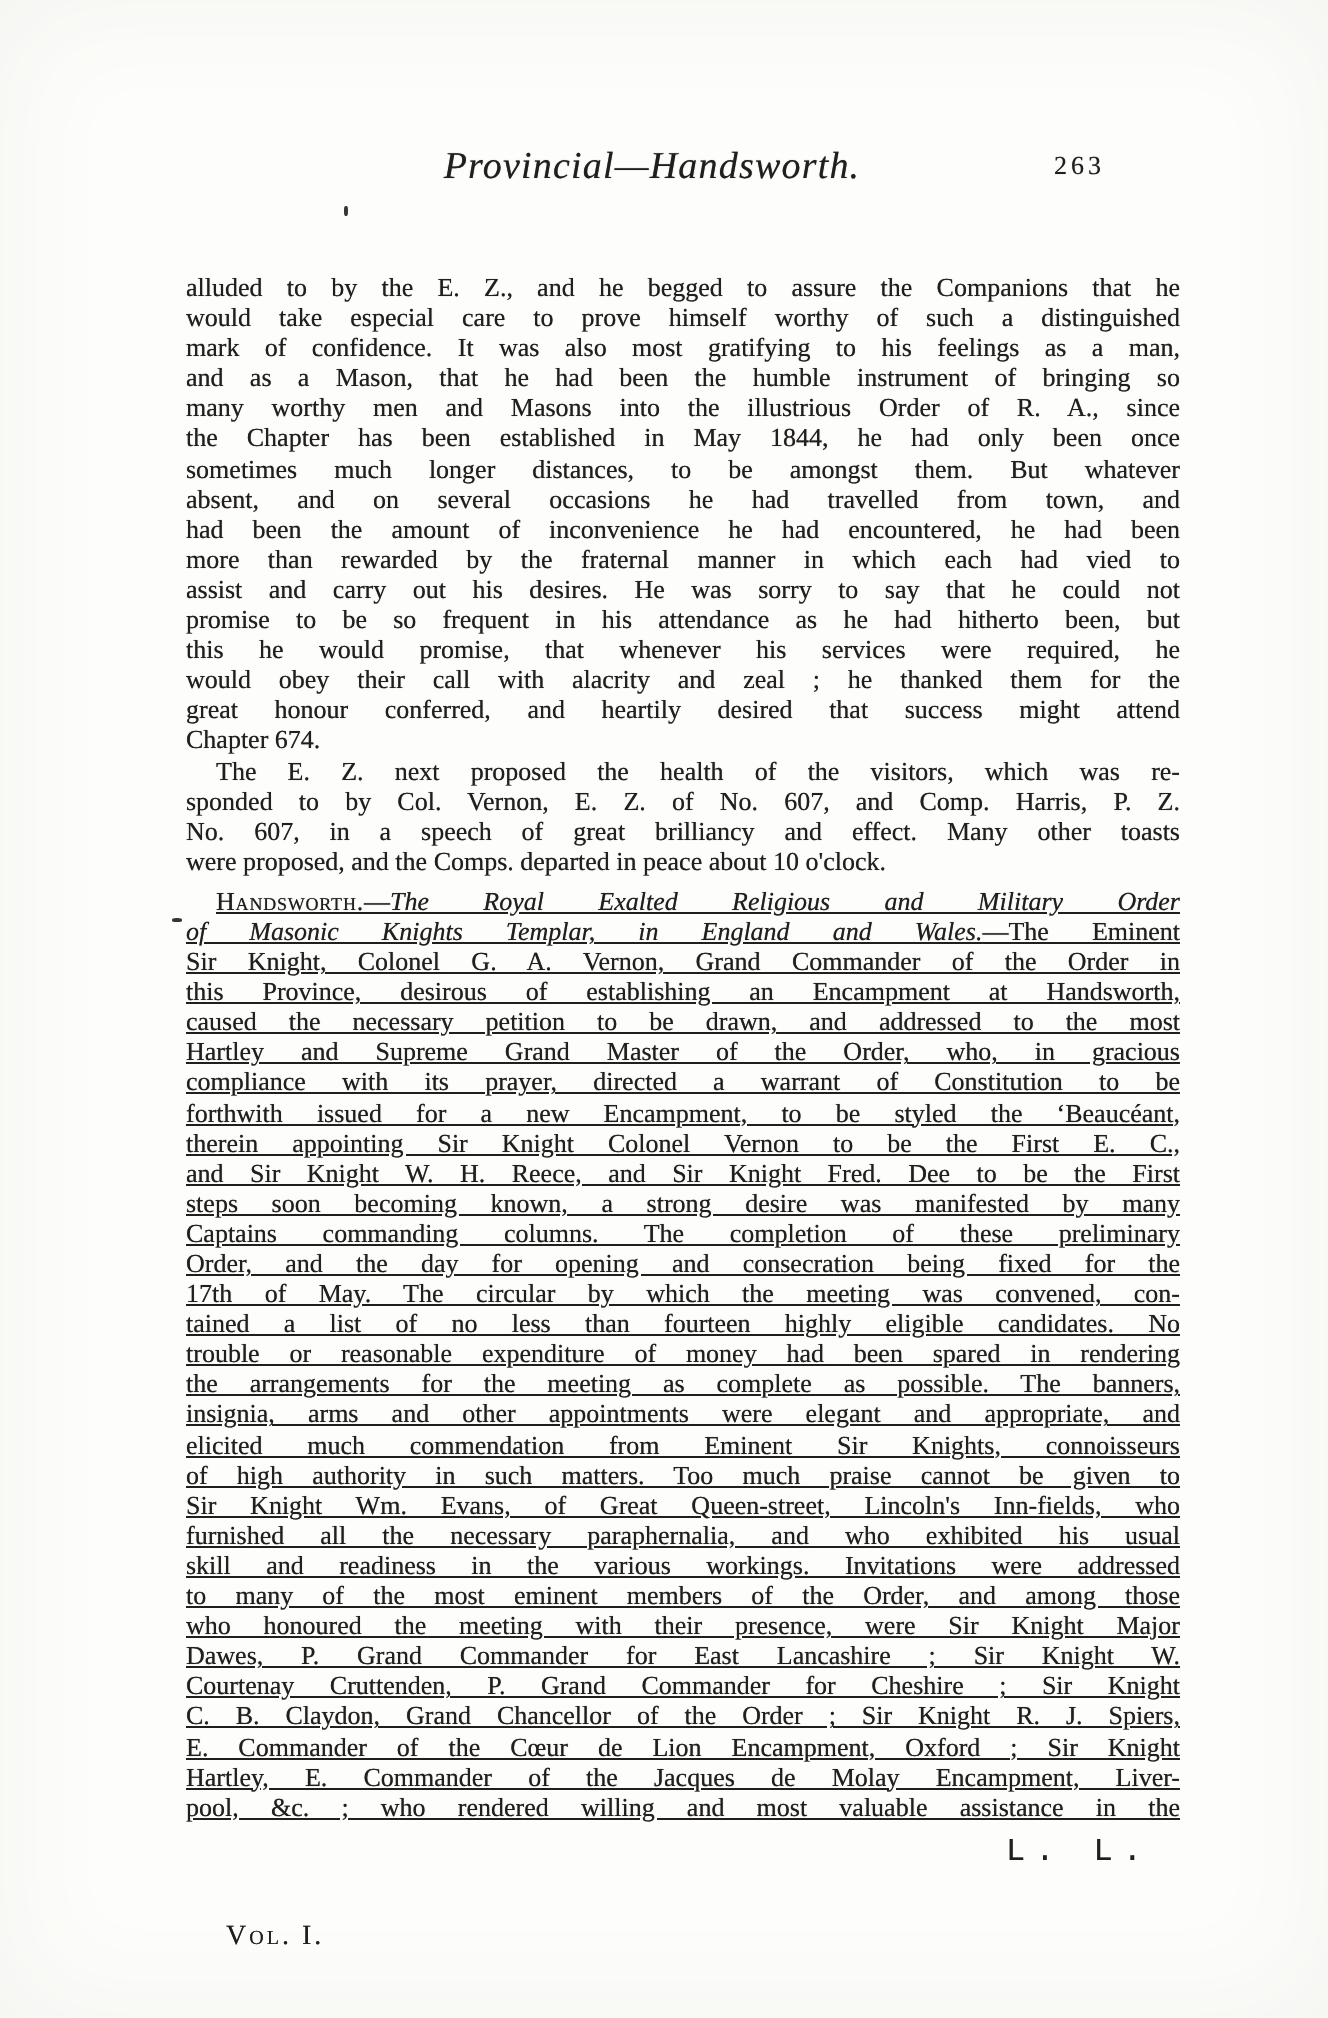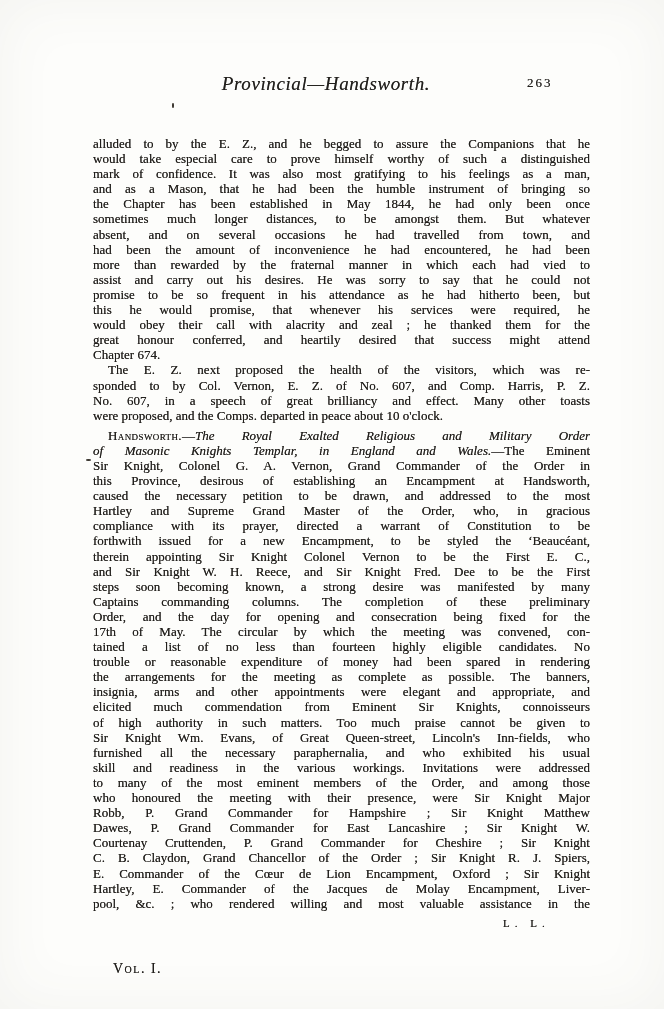--- a/index.html
+++ b/index.html
@@ -37,21 +37,21 @@
   
   .text-block{
     position:absolute;
     left:93px;top:111px;
     width:497px;
     font-size:13px;
     text-shadow:0 0 0.35px rgba(25,22,18,0.75);
     margin-top:25px;
   }
   .para{margin:0;}
-  .para.sp{margin-top:5px;}
+  .para.sp{margin-top:5px;text-decoration:underline;}
   .line{
     text-align:justify;
     text-align-last:justify;
     line-height:15.1px;
     height:15.1px;
     overflow:hidden;
     white-space:normal;
   }
   .line.noj{text-align-last:left;}
   .line.ind{text-indent:15px;}
@@ -63,23 +63,24 @@
     left:113px;top:931px;
     font-variant:small-caps;
     font-size:14px;
     letter-spacing:1.5px;
     text-shadow:0 0 0.3px rgba(25,22,18,0.7);
     margin-top:30px;
   }
   .footer-signature{
     position:absolute;
     left:503px;top:917px;
-    font-size:11px;
+    font-size:16px;
     letter-spacing:5px;
     text-shadow:0 0 0.3px rgba(25,22,18,0.7);
+    font-family:Liberation Mono, monospace;
   }
   
   .artifact{position:absolute;background:#3a362f;border-radius:40%;}
   .artifact.a1{left:172px;top:103px;width:2px;height:5px;}
   .artifact.a2{left:86px;top:459px;width:5px;height:2px;}
 </style>
 </head>
 <body>
 
 <div class="scan-page">
@@ -90,20 +91,21 @@
 
   <div class="artifact a1"></div>
   <div class="artifact a2"></div>
 
   <div class="text-block">
       <div class="para">
         <div class="line">alluded to by the E. Z., and he begged to assure the Companions that he</div>
         <div class="line">would take especial care to prove himself worthy of such a distinguished</div>
         <div class="line">mark of confidence. It was also most gratifying to his feelings as a man,</div>
         <div class="line">and as a Mason, that he had been the humble instrument of bringing so</div>
+        <div class="line">many worthy men and Masons into the illustrious Order of R. A., since</div>
         <div class="line">the Chapter has been established in May 1844, he had only been once</div>
         <div class="line">sometimes much longer distances, to be amongst them. But whatever</div>
         <div class="line">absent, and on several occasions he had travelled from town, and</div>
         <div class="line">had been the amount of inconvenience he had encountered, he had been</div>
         <div class="line">more than rewarded by the fraternal manner in which each had vied to</div>
         <div class="line">assist and carry out his desires. He was sorry to say that he could not</div>
         <div class="line">promise to be so frequent in his attendance as he had hitherto been, but</div>
         <div class="line">this he would promise, that whenever his services were required, he</div>
         <div class="line">would obey their call with alacrity and zeal ; he thanked them for the</div>
         <div class="line">great honour conferred, and heartily desired that success might attend</div>
@@ -134,21 +136,20 @@
         <div class="line">trouble or reasonable expenditure of money had been spared in rendering</div>
         <div class="line">the arrangements for the meeting as complete as possible. The banners,</div>
         <div class="line">insignia, arms and other appointments were elegant and appropriate, and</div>
         <div class="line">elicited much commendation from Eminent Sir Knights, connoisseurs</div>
         <div class="line">of high authority in such matters. Too much praise cannot be given to</div>
         <div class="line">Sir Knight Wm. Evans, of Great Queen-street, Lincoln's Inn-fields, who</div>
         <div class="line">furnished all the necessary paraphernalia, and who exhibited his usual</div>
         <div class="line">skill and readiness in the various workings. Invitations were addressed</div>
         <div class="line">to many of the most eminent members of the Order, and among those</div>
         <div class="line">who honoured the meeting with their presence, were Sir Knight Major</div>
-        <div class="line">Robb, P. Grand Commander for Hampshire ; Sir Knight Matthew</div>
         <div class="line">Dawes, P. Grand Commander for East Lancashire ; Sir Knight W.</div>
         <div class="line">Courtenay Cruttenden, P. Grand Commander for Cheshire ; Sir Knight</div>
         <div class="line">C. B. Claydon, Grand Chancellor of the Order ; Sir Knight R. J. Spiers,</div>
         <div class="line">E. Commander of the Cœur de Lion Encampment, Oxford ; Sir Knight</div>
         <div class="line">Hartley, E. Commander of the Jacques de Molay Encampment, Liver-</div>
         <div class="line">pool, &amp;c. ; who rendered willing and most valuable assistance in the</div>
       </div>
     </div>
 
   <div class="footer-volume">Vol. I.</div>

